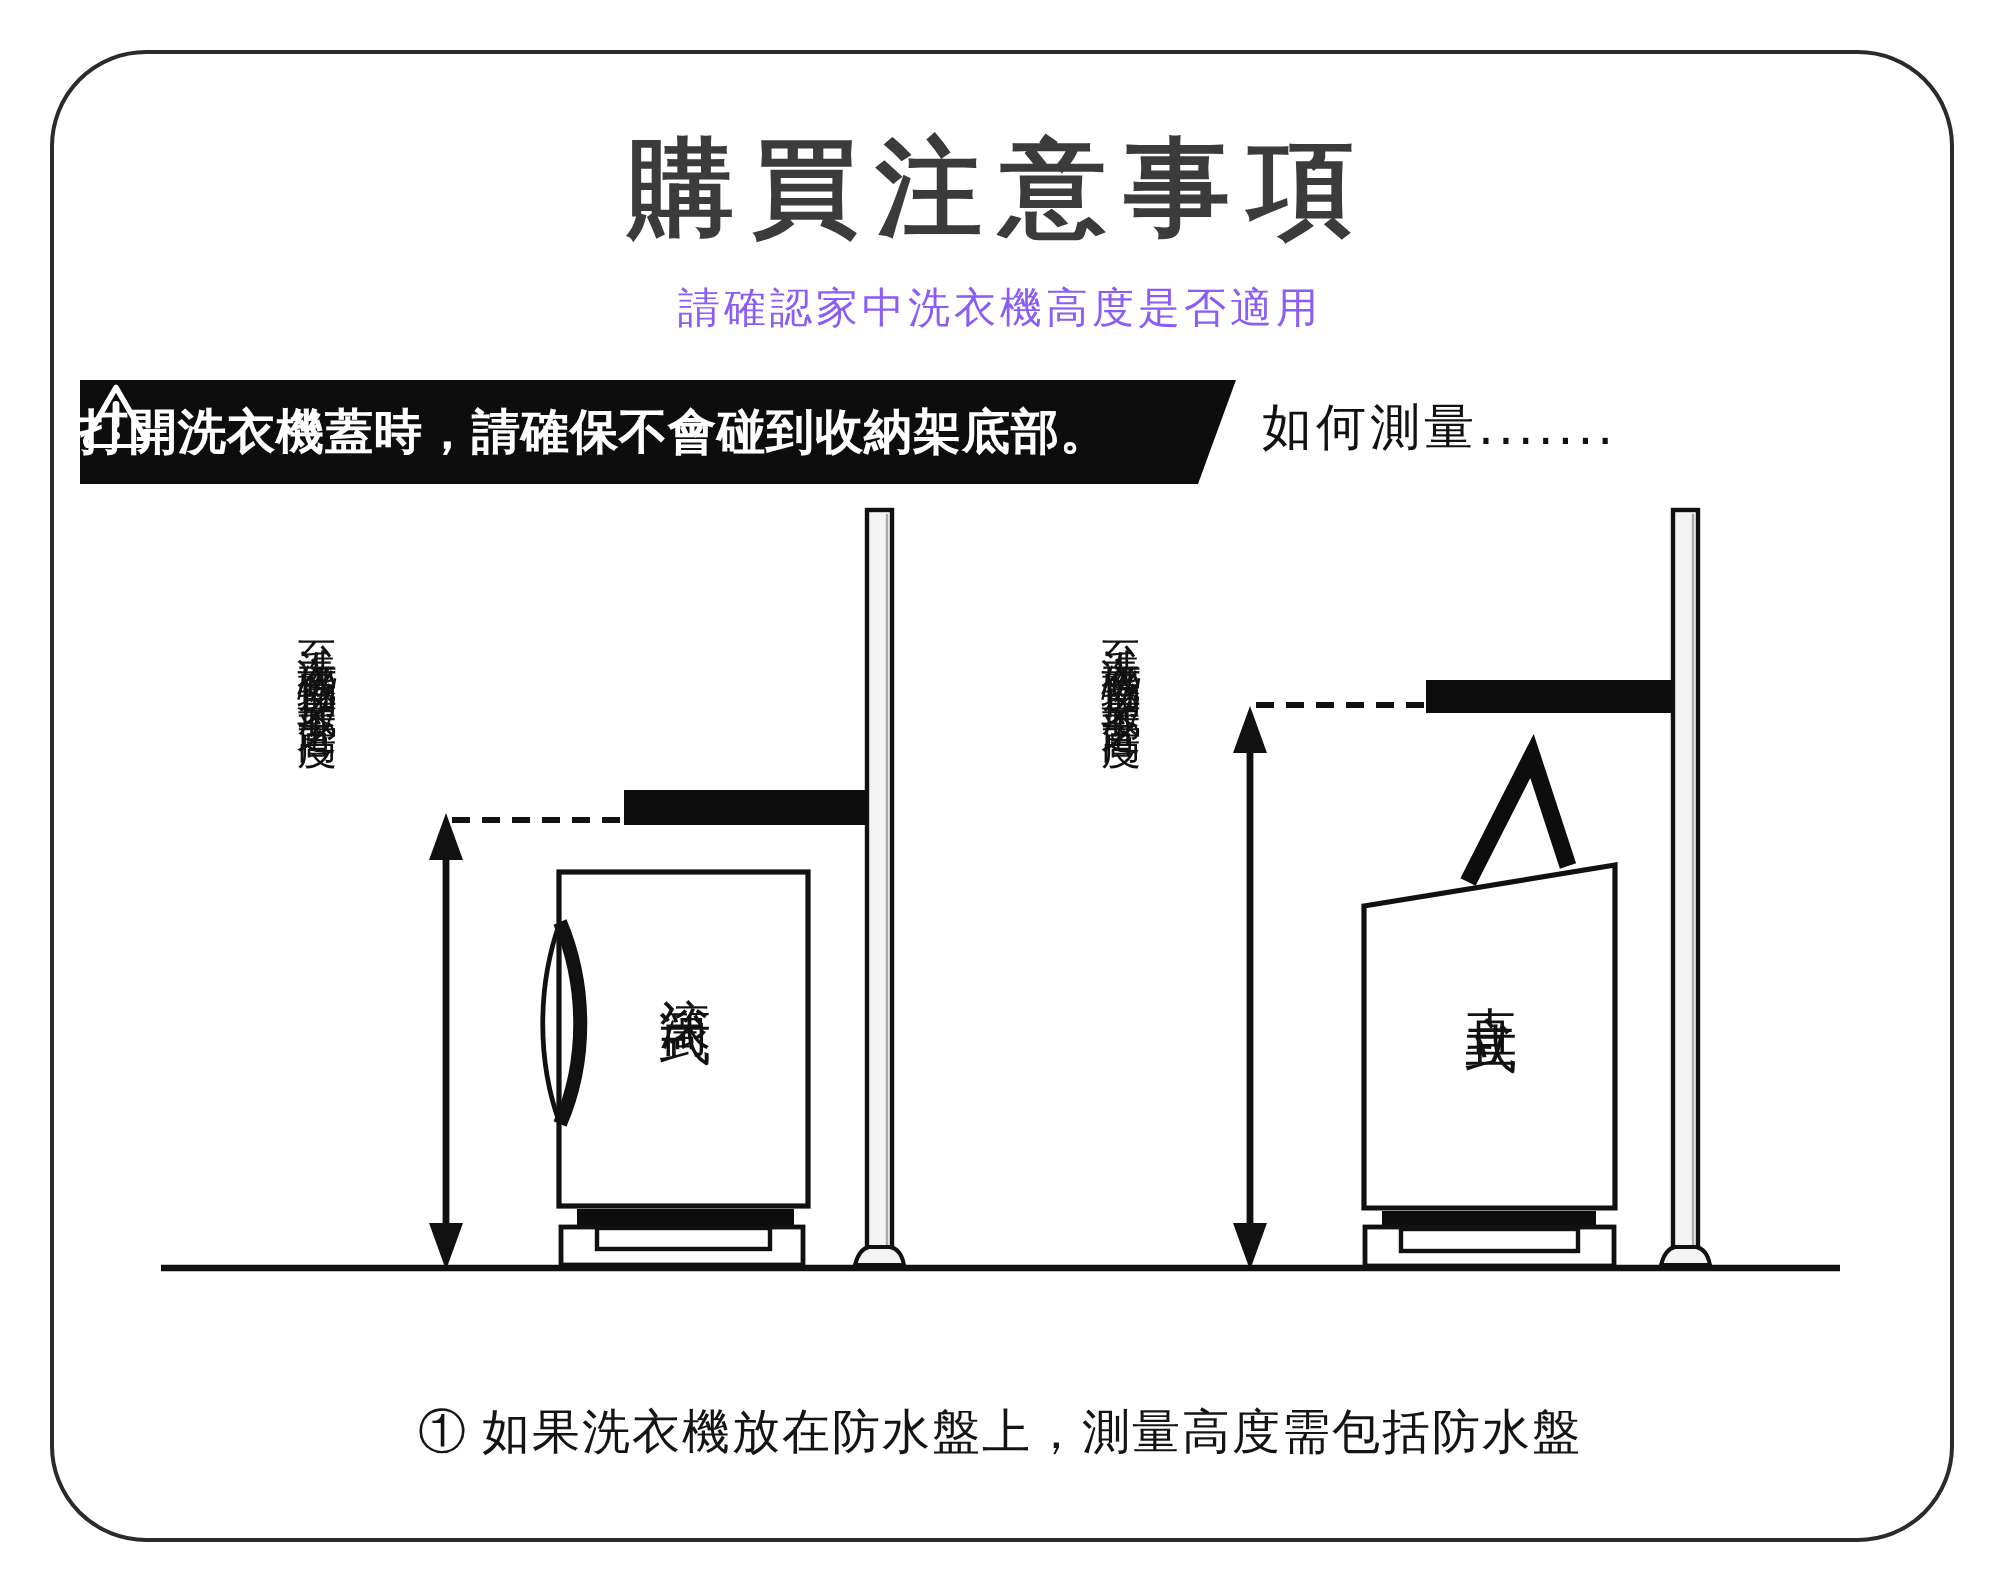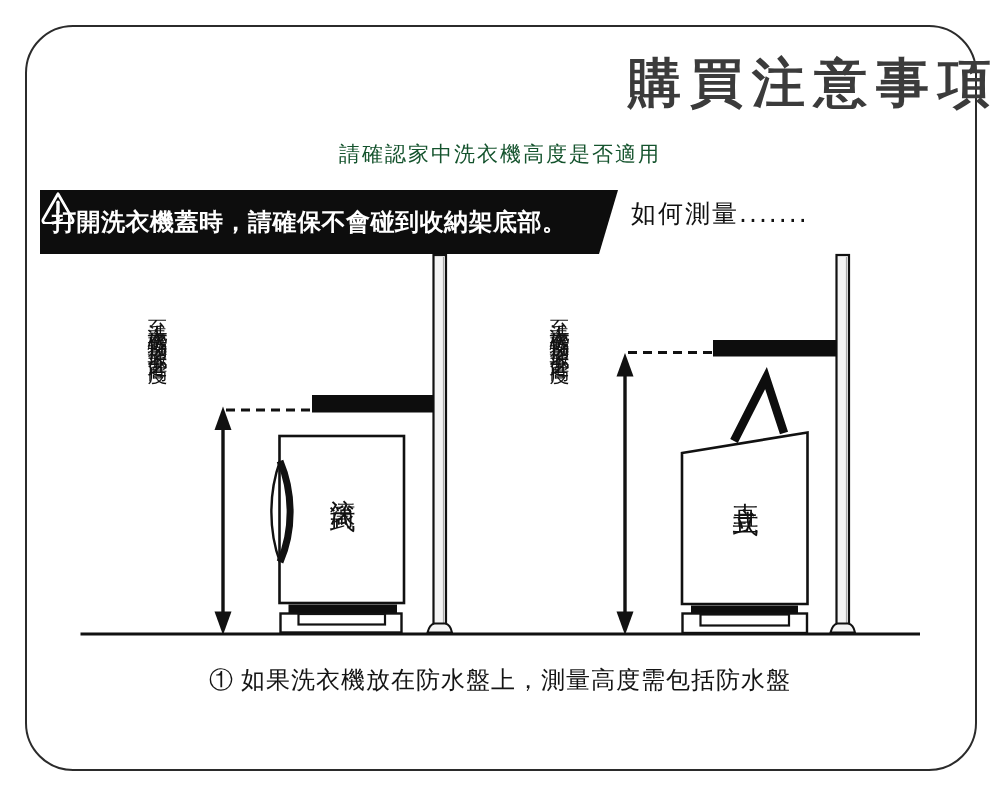--- a/index.html
+++ b/index.html
@@ -1,42 +1,42 @@
 <!DOCTYPE html>
 <html><head>
 <meta charset="utf-8">
 <style>
   html,body{margin:0;padding:0;background:#ffffff;}
   #stage{position:relative;width:1000px;height:795px;background:#ffffff;overflow:hidden;
          font-family:"Liberation Serif","DejaVu Serif",serif;color:#111111;}
   .frame{position:absolute;left:25px;top:25px;width:948px;height:742px;
          border:2px solid #2b2b2b;border-radius:48px;}
-  .title{position:absolute;left:0;top:48px;width:100%;text-align:right;
+  .title{position:absolute;left:0;top:59px;width:100%;text-align:center;
          font-family:"DejaVu Sans","Liberation Sans",sans-serif;
          font-weight:900;font-size:53px;letter-spacing:9px;color:#3b3b3b;}
   .subtitle{position:absolute;left:0;top:140px;width:100%;text-align:center;
-            font-size:21px;letter-spacing:2px;color:#14532d;}
-  .banner{position:absolute;left:40px;top:190px;width:578px;height:64px;
+            font-size:21px;letter-spacing:2px;color:#8b5cf6;}
+  .banner{position:absolute;left:40px;top:190px;width:578px;height:52px;
           background:#0d0d0d;display:flex;align-items:center;gap:10px;
-          padding-left:12px;box-sizing:border-box;
+          box-sizing:border-box;
           clip-path:polygon(0 0,100% 0,calc(100% - 19px) 100%,0 100%);}
   .banner-text{color:#ffffff;font-family:"DejaVu Sans","Liberation Sans",sans-serif;
                font-weight:bold;font-size:24px;letter-spacing:0.5px;white-space:nowrap;}
   .howto{position:absolute;left:631px;top:197px;
          font-family:"DejaVu Sans","Liberation Sans",sans-serif;
          font-size:25px;letter-spacing:2px;color:#111;text-align:right;}
   .vlabel{position:absolute;writing-mode:vertical-rl;text-orientation:upright;
           font-size:20px;letter-spacing:4px;color:#111;line-height:1;}
   .vlabel.left{left:148px;top:304px;}
   .vlabel.right{left:550px;top:304px;}
   .mlabel{position:absolute;writing-mode:vertical-rl;text-orientation:upright;
           font-size:26px;letter-spacing:4px;color:#111;line-height:1;}
   .mlabel.front{left:329px;top:478px;}
   .mlabel.top{left:732px;top:482px;}
-  .notes{position:absolute;left:0;top:664px;width:100%;text-align:center;
+  .notes{position:absolute;left:0;top:700px;width:100%;text-align:center;
          font-size:24px;letter-spacing:1px;color:#141414;}
   .notes .note-line{margin:0 0 9px 0;}
   svg{position:absolute;left:0;top:0;}
 </style>
 </head>
 <body>
 
 <div id="stage">
 
   <div class="frame"></div>

